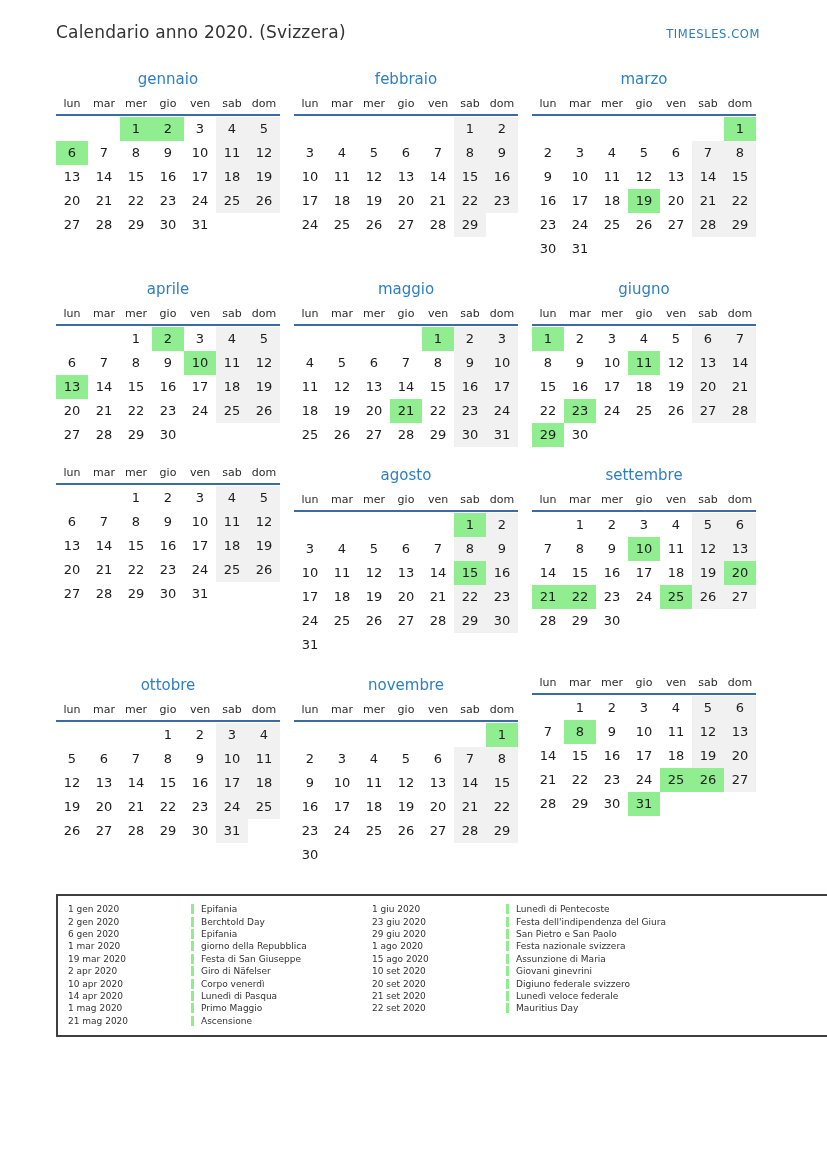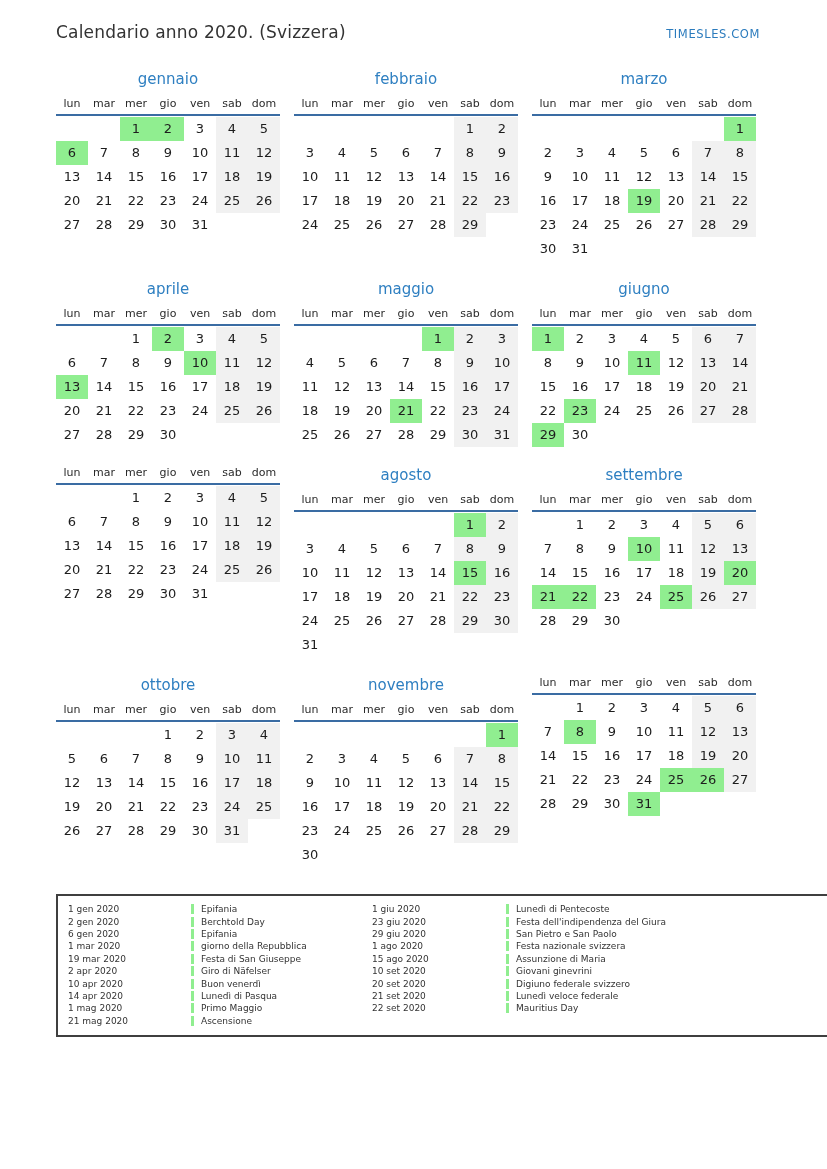--- a/index.html
+++ b/index.html
@@ -660,21 +660,21 @@
           <span class="legend-name">Festa di San Giuseppe</span>
         </div>
         <div class="legend-row">
           <span class="legend-date">2 apr 2020</span>
           <span class="legend-bar"></span>
           <span class="legend-name">Giro di Näfelser</span>
         </div>
         <div class="legend-row">
           <span class="legend-date">10 apr 2020</span>
           <span class="legend-bar"></span>
-          <span class="legend-name">Buon venerdì</span>
+          <span class="legend-name">Corpo venerdì</span>
         </div>
         <div class="legend-row">
           <span class="legend-date">14 apr 2020</span>
           <span class="legend-bar"></span>
           <span class="legend-name">Lunedì di Pasqua</span>
         </div>
         <div class="legend-row">
           <span class="legend-date">1 mag 2020</span>
           <span class="legend-bar"></span>
           <span class="legend-name">Primo Maggio</span>

